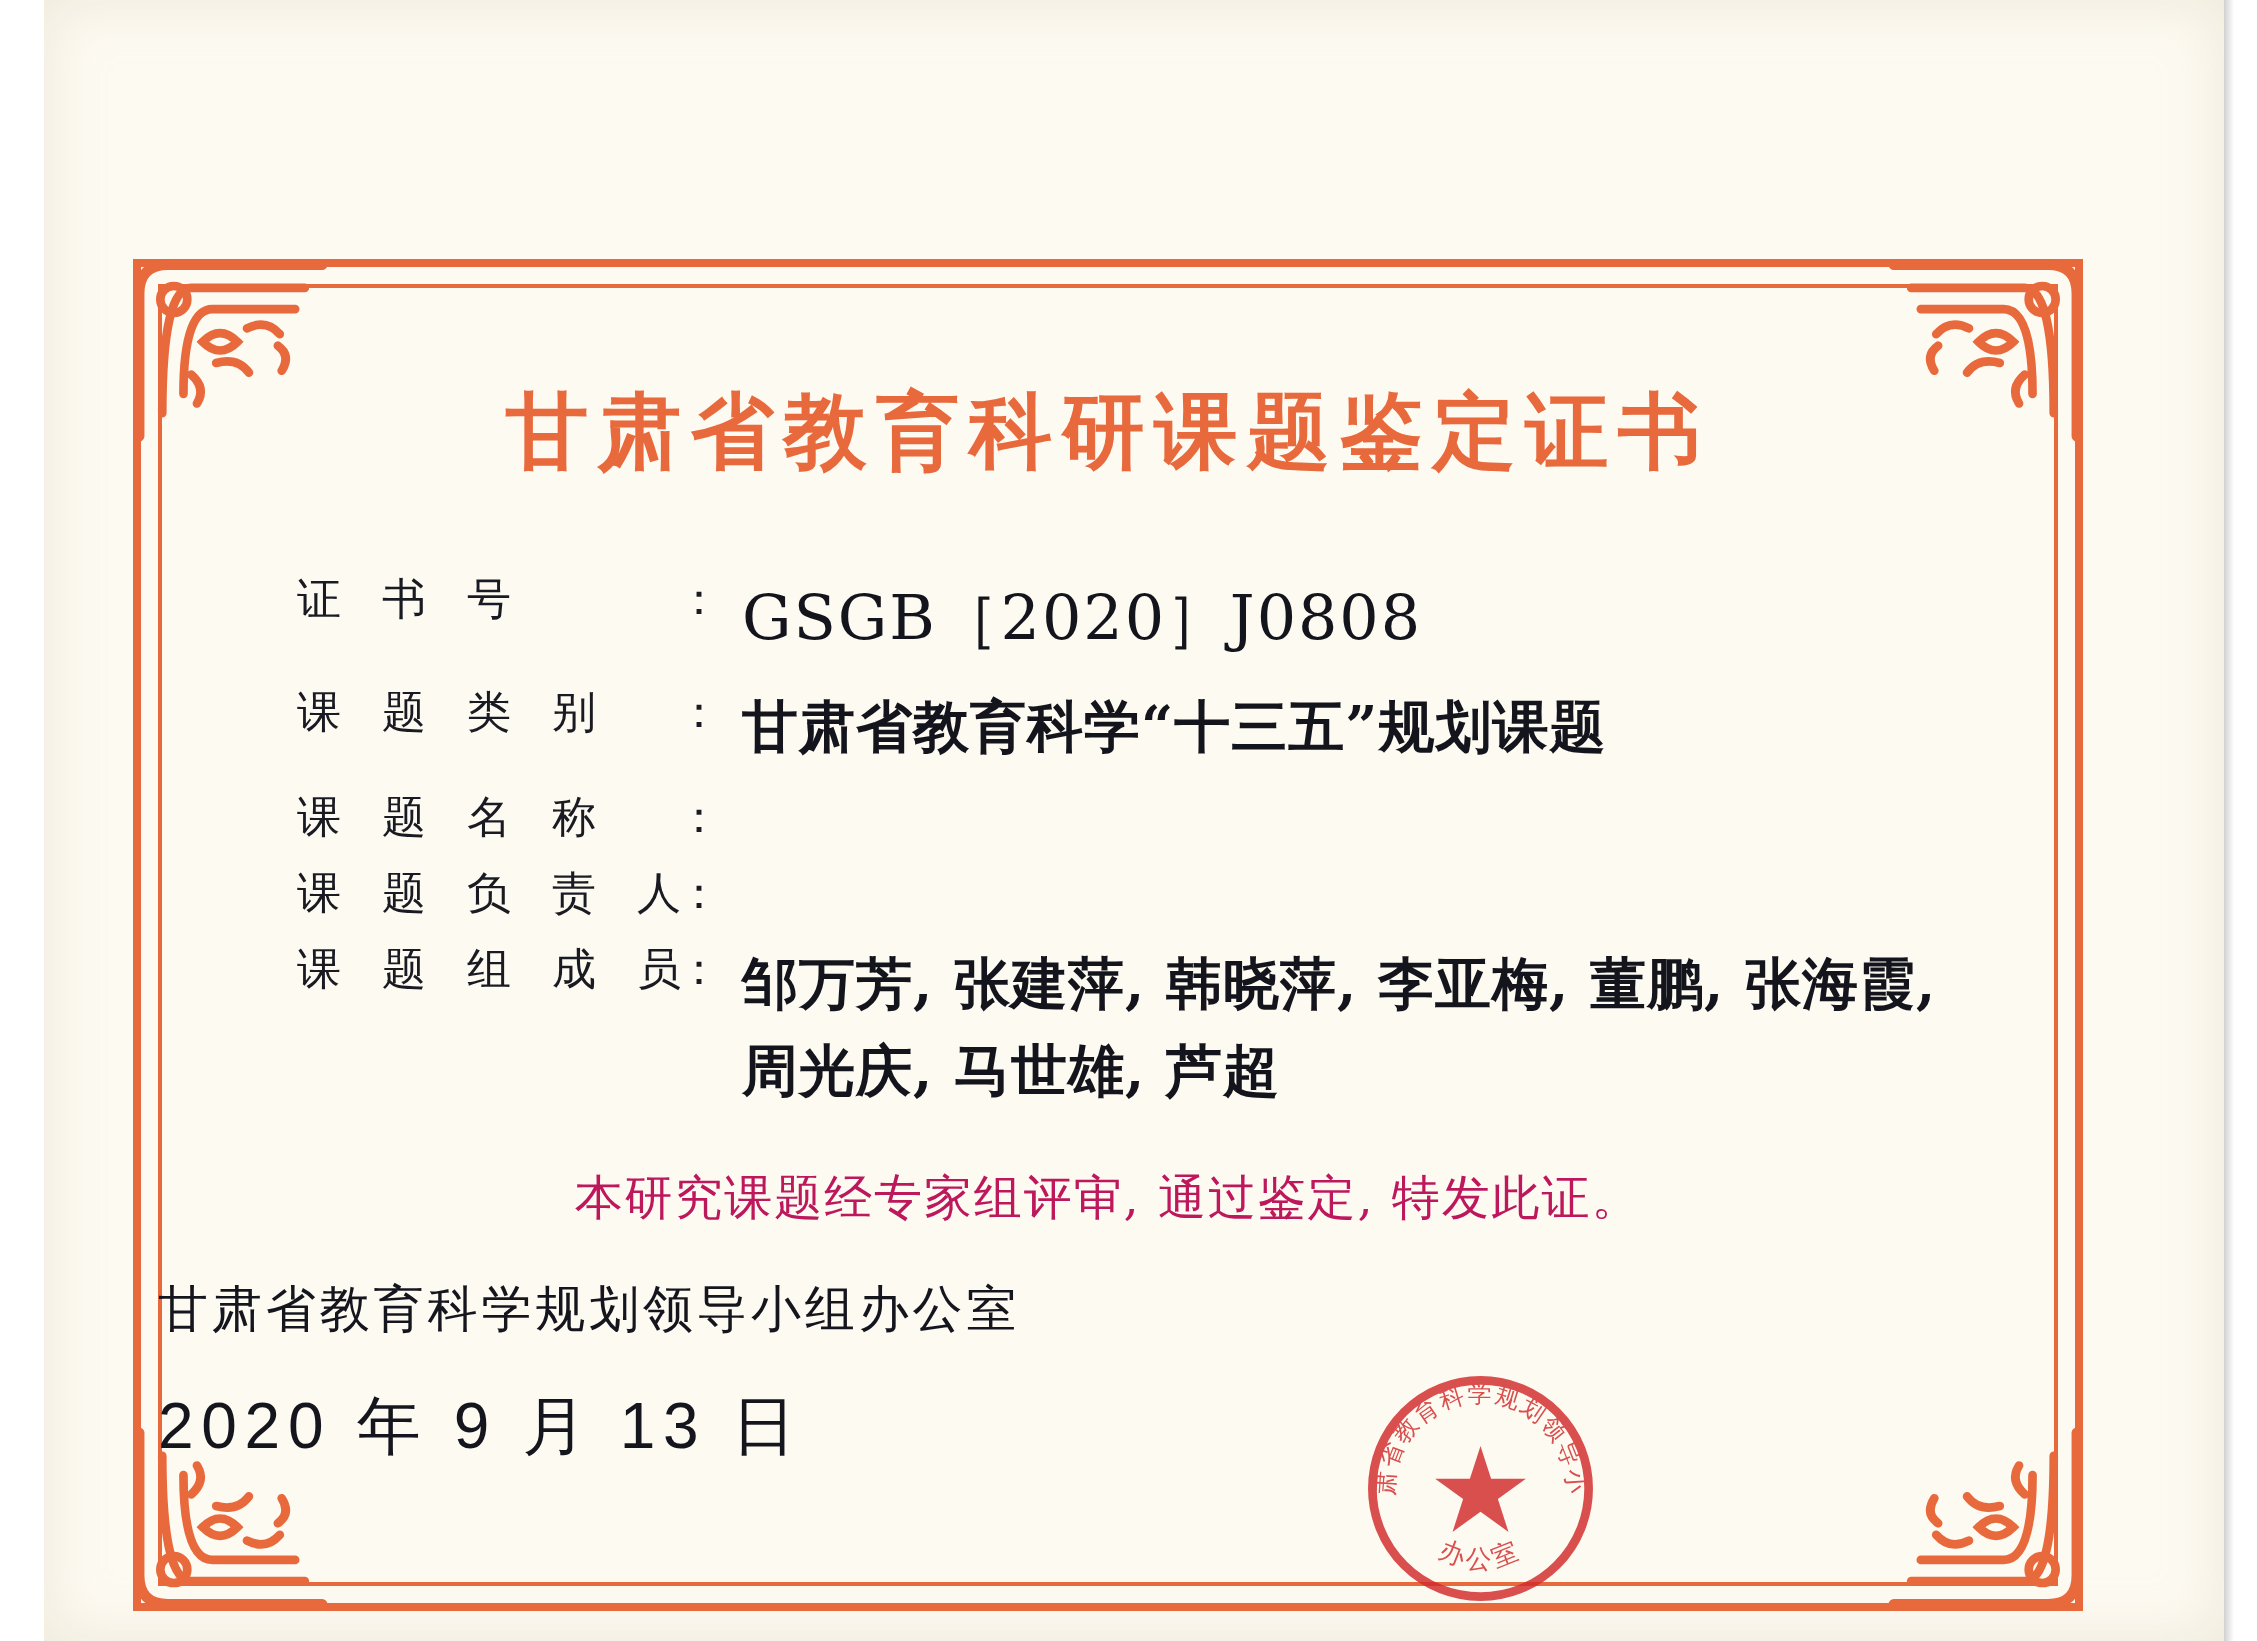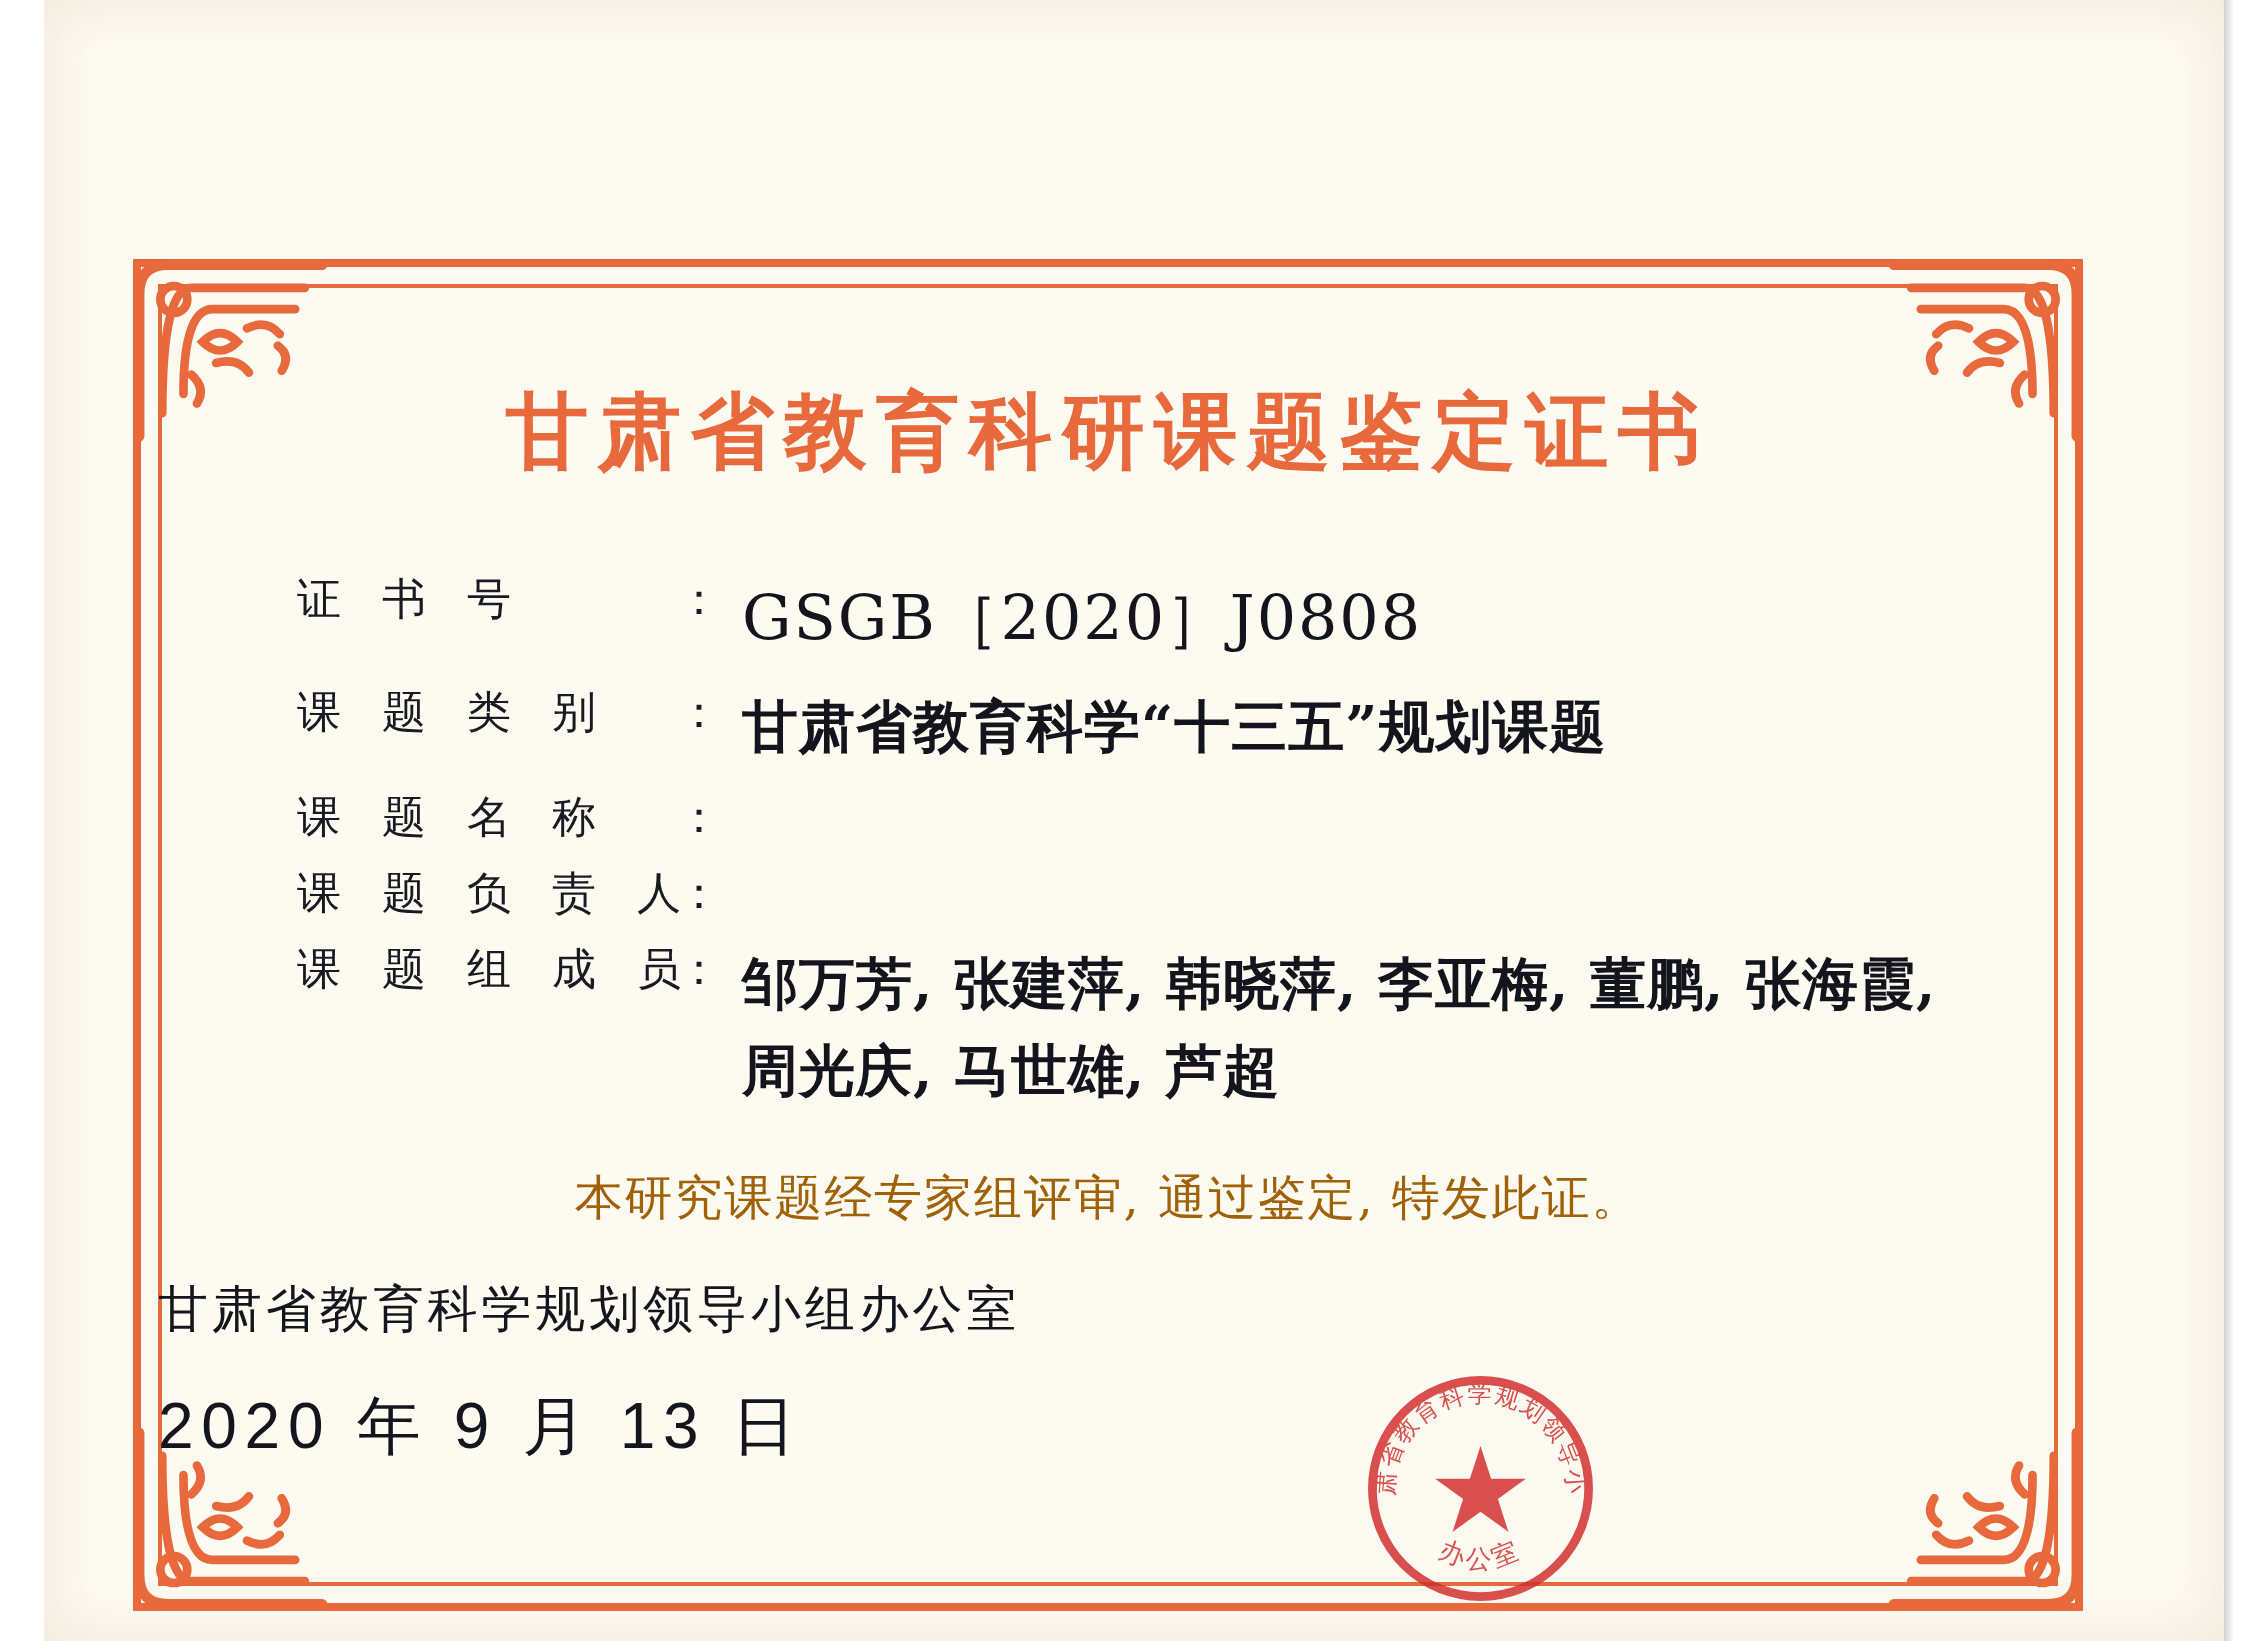--- a/index.html
+++ b/index.html
@@ -137,21 +137,21 @@
 
   
   #statement {
     position: absolute;
     left: 114px;
     top: 1166px;
     width: 1900px;
     text-align: center;
     font-family: "DejaVu Serif", "Liberation Serif", serif;
     font-size: 48px;
-    color: #a16207;
+    color: #be185d;
     letter-spacing: 1.9px;
   }
 
   
   #issuer {
     position: absolute;
     left: 114px;
     top: 1276px;
     width: 1833px;
     text-align: left;

